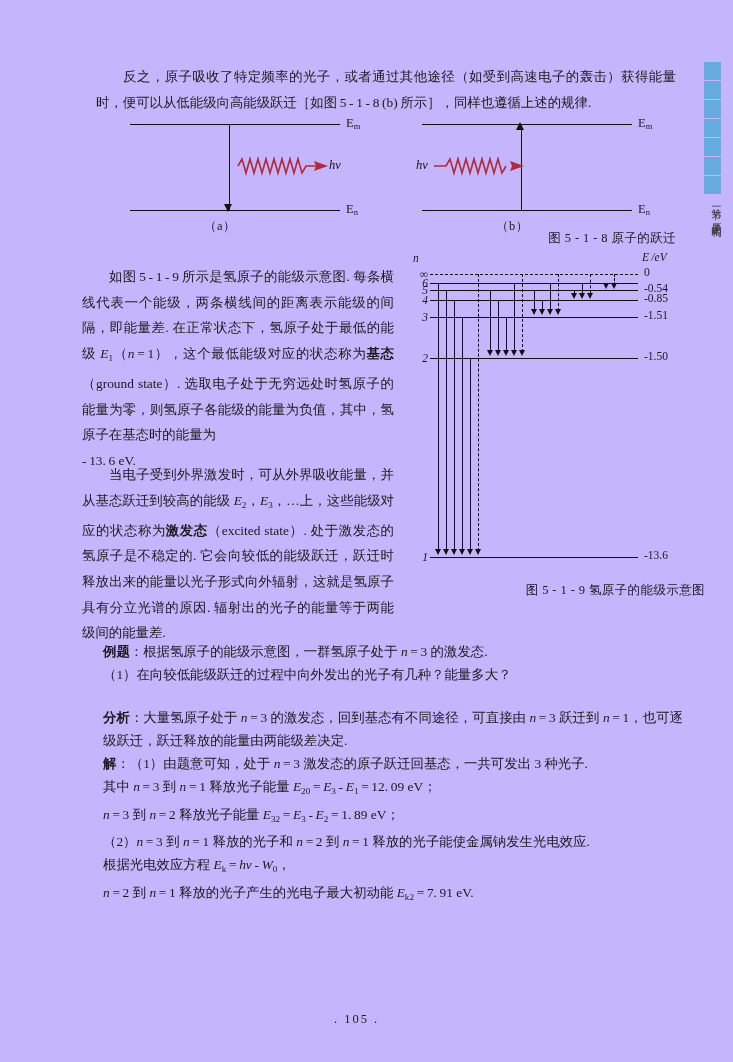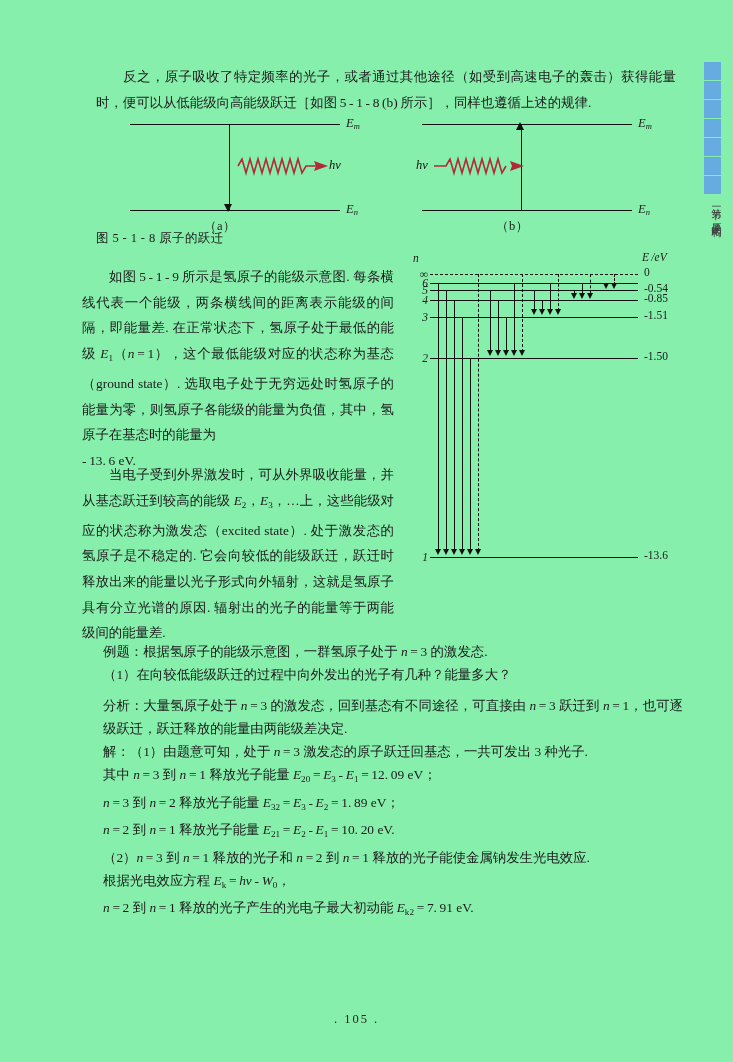--- a/index.html
+++ b/index.html
@@ -11,21 +11,21 @@
     font-family: "Liberation Serif", "DejaVu Serif", serif;
     color: #1a1a1a;
     position: relative;
     overflow: hidden;
   }
 
   
   #page {
     position: absolute;
     inset: 0;
-    background: #86efac;
+    background: #c4b5fd;
   }
 
   
   #side-tab {
     position: absolute;
     left: 704px;
     top: 62px;
     width: 17px;
     height: 130px;
   }
@@ -53,21 +53,21 @@
   .para {
     position: absolute;
     font-size: 13.4px;
     line-height: 25.6px;
     text-align: justify;
     text-justify: inter-ideograph;
     color: #1b1b1b;
   }
   .para .ind { display: inline-block; width: 2em; }
   i, .it { font-style: italic; }
-  .bd { font-weight: normal; }
+  .bd { font-weight: bold; }
   sub { font-size: 0.68em; vertical-align: -0.28em; }
   .en { font-family: "Liberation Serif", serif; }
 
   #p-top   { left: 96px;  top: 64px;  width: 580px; }
   #p-left1 { left: 82px;  top: 264px; width: 312px; }
   #p-left2 { left: 82px;  top: 462px; width: 312px; }
 
   
   #fig8 { position: absolute; left: 96px; top: 118px; width: 580px; height: 138px; }
   .panel { position: absolute; top: 0; width: 270px; height: 110px; }
@@ -78,21 +78,20 @@
     height: 0;
     border-top: 1.6px solid #111;
     left: 14px; width: 210px;
   }
   .lvl-top { top: 6px; }
   .lvl-bot { top: 92px; }
   .lvl-lbl {
     position: absolute;
     left: 230px;
     font-size: 12.5px;
-    font-style: italic;
     font-family: "Liberation Serif", serif;
   }
   .lvl-lbl.t { top: -2px; }
   .lvl-lbl.b { top: 84px; }
   .vline {
     position: absolute;
     left: 113px; top: 6px; width: 0; height: 86px;
     border-left: 1.4px solid #111;
   }
   .arrowhead {
@@ -115,21 +114,21 @@
   }
   #hv-a { left: 213px; top: 40px; }
   #hv-b { left: 8px;   top: 40px; }
   .panel-cap {
     position: absolute; top: 100px; left: 88px;
     font-size: 12.5px; letter-spacing: 0.5px;
   }
   .fig-cap {
     position: absolute;
     font-size: 12.5px;
-    text-align: left;
+    text-align: right;
     color: #1b1b1b;
     letter-spacing: 0.4px;
   }
   #cap8 { left: 96px; top: 230px; width: 580px; }
   #cap9 { left: 405px; top: 582px; width: 300px; }
 
   
   #fig9 {
     position: absolute;
     left: 414px; top: 266px;
@@ -177,21 +176,21 @@
   }
 
   
   #example { position: absolute; left: 103px; top: 640px; width: 580px; }
   #example .ln {
     font-size: 13.4px;
     line-height: 23px;
     text-align: justify;
     text-justify: inter-ideograph;
   }
-  .gap-top { margin-top: 8px; }
+  .gap-top { margin-top: 20px; }
 
   
   #pageno {
     position: absolute;
     left: 0; right: 0; top: 1012px;
     text-align: center;
     font-size: 12.5px;
     letter-spacing: 2px;
     padding-right: 20px;
     color: #222;
@@ -337,20 +336,21 @@
     <div class="trans" style="left:168px;top:17px;height:11px"></div>
     <div class="tip" style="left:164.8px;top:27px"></div>
     <div class="trans dash" style="left:176px;top:8px;height:20px"></div>
     <div class="tip" style="left:172.8px;top:27px"></div>
 
     <div class="trans" style="left:192px;top:17px;height:2px"></div>
     <div class="tip" style="left:188.8px;top:17px"></div>
     <div class="trans dash" style="left:200px;top:8px;height:11px"></div>
     <div class="tip" style="left:196.8px;top:17px"></div>
   </div>
+  <div class="fig-cap" id="cap9">图 5 - 1 - 9    氢原子的能级示意图</div>
 
   <div id="example">
     <div class="ln">
       <span class="ind"></span><span class="bd">例题</span>：根据氢原子的能级示意图，一群氢原子处于 <i class="en">n</i> = 3 的激发态.
     </div>
     <div class="ln">
       <span class="ind"></span>（1）在向较低能级跃迁的过程中向外发出的光子有几种？能量多大？
     </div>
     <div class="ln gap-top">
       <span class="ind"></span><span class="bd">分析</span>：大量氢原子处于 <i class="en">n</i> = 3 的激发态，回到基态有不同途径，可直接由 <i class="en">n</i> = 3 跃迁到 <i class="en">n</i> = 1，也可逐级跃迁，跃迁释放的能量由两能级差决定.
@@ -358,23 +358,20 @@
     <div class="ln">
       <span class="ind"></span><span class="bd">解</span>：（1）由题意可知，处于 <i class="en">n</i> = 3 激发态的原子跃迁回基态，一共可发出 3 种光子.
     </div>
     <div class="ln">
       <span class="ind"></span>其中 <i class="en">n</i> = 3 到 <i class="en">n</i> = 1 释放光子能量 <i class="en">E</i><sub>20</sub> = <i class="en">E</i><sub>3</sub> - <i class="en">E</i><sub>1</sub> = 12. 09&nbsp;eV；
     </div>
     <div class="ln">
       <span class="ind"></span><i class="en">n</i> = 3 到 <i class="en">n</i> = 2 释放光子能量 <i class="en">E</i><sub>32</sub> = <i class="en">E</i><sub>3</sub> - <i class="en">E</i><sub>2</sub> = 1. 89&nbsp;eV；
     </div>
     <div class="ln">
-      <span class="ind"></span><i class="en">n</i> = 2 到 <i class="en">n</i> = 1 释放光子能量 <i class="en">E</i><sub>21</sub> = <i class="en">E</i><sub>2</sub> - <i class="en">E</i><sub>1</sub> = 10. 20&nbsp;eV.
-    </div>
-    <div class="ln">
       <span class="ind"></span>（2）<i class="en">n</i> = 3 到 <i class="en">n</i> = 1 释放的光子和 <i class="en">n</i> = 2 到 <i class="en">n</i> = 1 释放的光子能使金属钠发生光电效应.
     </div>
     <div class="ln">
       <span class="ind"></span>根据光电效应方程 <i class="en">E</i><sub>k</sub> = <i class="en">hν</i> - <i class="en">W</i><sub>0</sub>，
     </div>
     <div class="ln">
       <span class="ind"></span><i class="en">n</i> = 2 到 <i class="en">n</i> = 1 释放的光子产生的光电子最大初动能 <i class="en">E</i><sub>k2</sub> = 7. 91&nbsp;eV.
     </div>
   </div>
 

